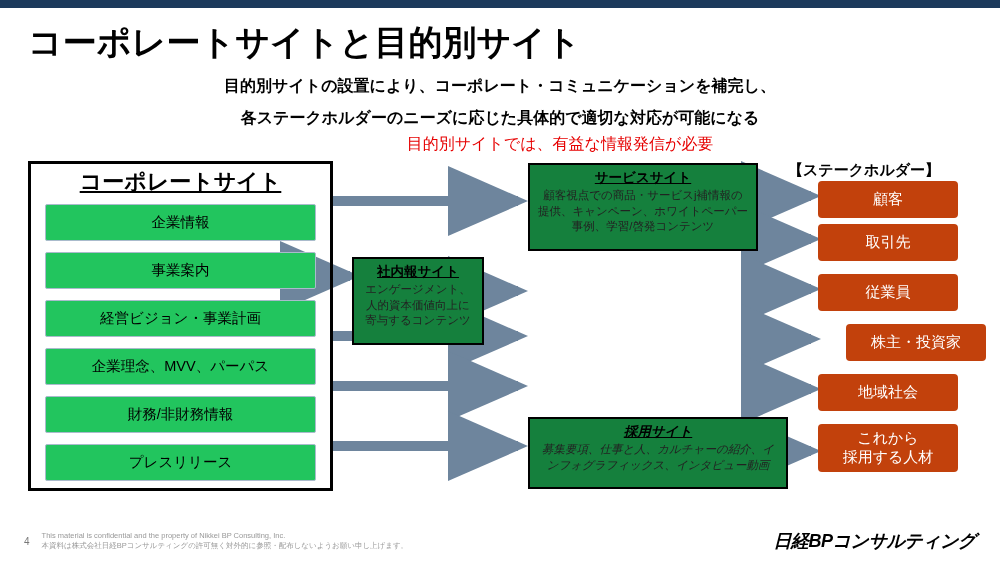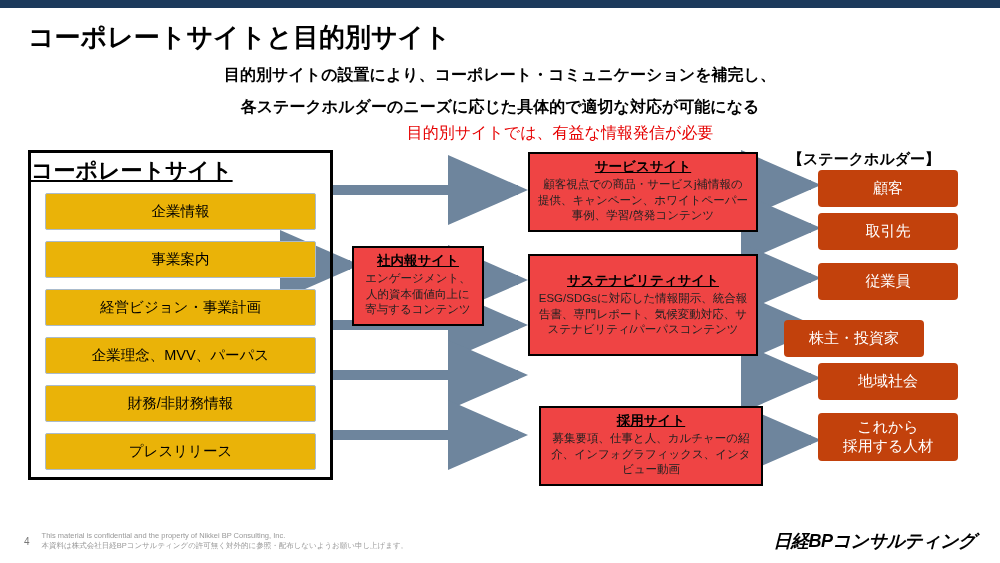--- a/index.html
+++ b/index.html
@@ -1,28 +1,28 @@
 <!DOCTYPE html>
 <html><head>
 <meta charset="utf-8">
 <style>
 * { margin:0; padding:0; box-sizing:border-box; }
 body { width:1000px; height:563px; font-family:'Hiragino Sans','Meiryo',sans-serif; background:#fff; position:relative; overflow:hidden; }
 .top-bar { height:8px; background:#1c3a5c; }
 .slide { padding:12px 28px 0 28px; }
-.title { font-size:26px; font-weight:700; color:#000; margin-bottom:6px; }
+.title { font-size:34px; font-weight:700; color:#000; margin-bottom:6px; }
 .subtitle { font-size:16px; font-weight:700; color:#000; text-align:center; line-height:1.5; margin-bottom:4px;margin-top:8px; }
 .emphasis { font-size:16px; font-weight:400; color:#e60000; text-align:center; margin-bottom:6px; padding-left:120px; }
 .diagram { position:relative; width:944px; height:350px; }
 .corp-box { position:absolute; left:0; top:0; width:305px; height:330px; border:3px solid #000; }
-.corp-title { font-size:22px; font-weight:700; text-align:left; text-decoration:underline; padding:3px 0 7px 0; }
+.corp-title { font-size:22px; font-weight:700; text-align:center; text-decoration:underline; padding:3px 0 7px 0; }
 .corp-items { padding:0 14px; display:flex; flex-direction:column; gap:11px; }
-.corp-item { border:1px solid #aabbcc; border-radius:2px; padding:8px 4px; text-align:center; font-size:14.5px; font-weight:500; background:#eab308; }
+.corp-item { border:1px solid #aabbcc; border-radius:2px; padding:8px 4px; text-align:center; font-size:14.5px; font-weight:500; background:#22c55e; }
 .purpose-group { position:absolute; }
-.p-box { border:2px solid #000; background:#ef4444; padding:4px 8px 6px 8px; text-align:center; }
+.p-box { border:2px solid #000; background:#15803d; padding:4px 8px 14px 8px; text-align:center; }
 .p-box-title { font-size:13.5px; font-weight:700; text-decoration:underline; margin-bottom:1px; }
 .p-box-desc { font-size:11.5px; line-height:1.35; color:#222; }
 .stakeholder-title { position:absolute; left:760px; top:0; font-size:15px; font-weight:700; }
 .stake-box { position:absolute; width:140px; background:#c2410c; color:#fff; text-align:center; padding:9px 2px; font-size:15px; border-radius:4px; font-weight:500; }
 .footer { position:absolute; bottom:10px; left:0; width:1000px; display:flex; align-items:center; justify-content:space-between; padding:0 24px; }
 .page-num { font-size:10px; color:#777; margin-right:12px; }
 .disclaimer { font-size:7.5px; color:#999; line-height:1.3; }
 .brand { font-size:18px; font-weight:900; letter-spacing:-0.5px; font-style:italic; }
 svg.arrows { position:absolute; left:0; top:0; width:944px; height:350px; pointer-events:none; }
 </style>
@@ -91,40 +91,34 @@
       </div>
     </div>
 
     <div class="purpose-group" style="left:500px; top:2px; width:230px;">
       <div class="p-box">
         <div class="p-box-title">サービスサイト</div>
         <div class="p-box-desc">顧客視点での商品・サービスj補情報の提供、キャンペーン、ホワイトペーパー事例、学習/啓発コンテンツ</div>
       </div>
     </div>
 
-    <div class="purpose-group" style="left:500px; top:104px; width:230px;">
-      <div class="p-box" style="padding-top:16px; padding-bottom:16px;">
-        <div class="p-box-title">サステナビリティサイト</div>
-        <div class="p-box-desc">ESG/SDGsに対応した情報開示、統合報告書、専門レポート、気候変動対応、サステナビリティ/パーパスコンテンツ</div>
-      </div>
-    </div>
 
-    <div class="purpose-group" style="left:511px; top:256px; width:224px;">
+    <div class="purpose-group" style="left:500px; top:256px; width:260px;font-style:italic;">
       <div class="p-box">
         <div class="p-box-title">採用サイト</div>
         <div class="p-box-desc">募集要項、仕事と人、カルチャーの紹介、インフォグラフィックス、インタビュー動画</div>
       </div>
     </div>
 
     <div class="stakeholder-title">【ステークホルダー】</div>
 
     <div class="stake-box" style="left:790px; top:20px;">顧客</div>
     <div class="stake-box" style="left:790px; top:63px;">取引先</div>
     <div class="stake-box" style="left:790px; top:113px;">従業員</div>
-    <div class="stake-box" style="left:756px; top:163px;margin-top:7px;">株主・投資家</div>
+    <div class="stake-box" style="left:818px; top:163px;">株主・投資家</div>
     <div class="stake-box" style="left:790px; top:213px;">地域社会</div>
     <div class="stake-box" style="left:790px; top:263px; padding:5px 2px; white-space:pre-line;">これから
 採用する人材</div>
 
   </div>
 </div>
 
 <div class="footer">
   <div style="display:flex; align-items:center;">
     <div class="page-num">4</div>

